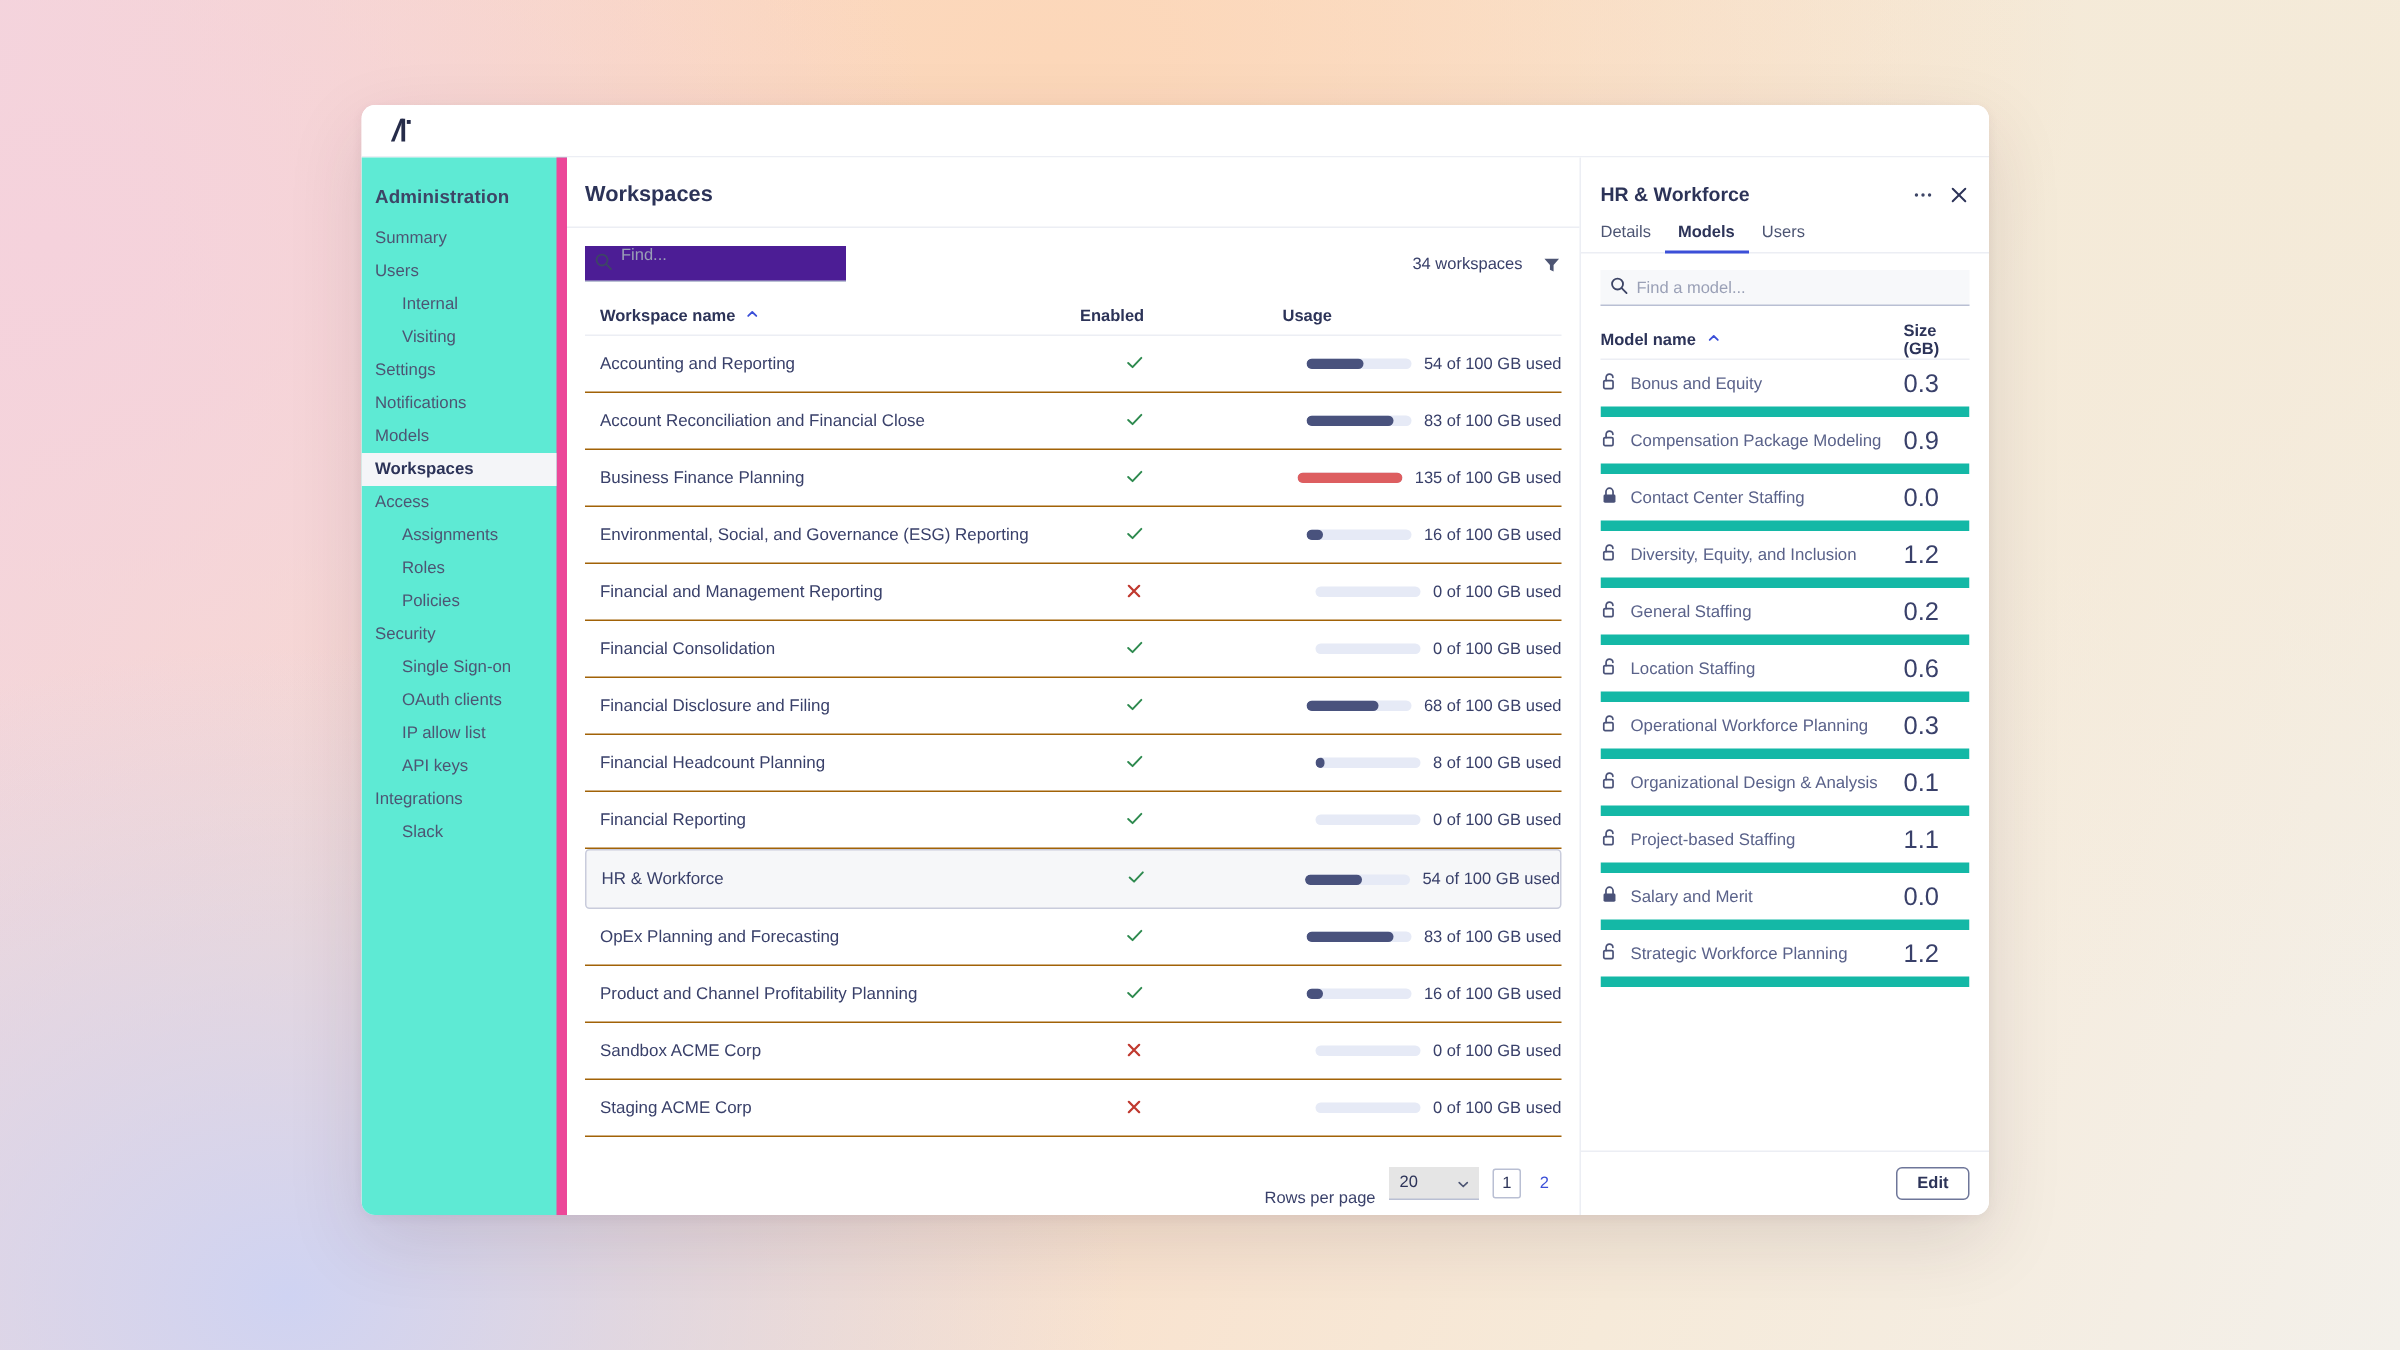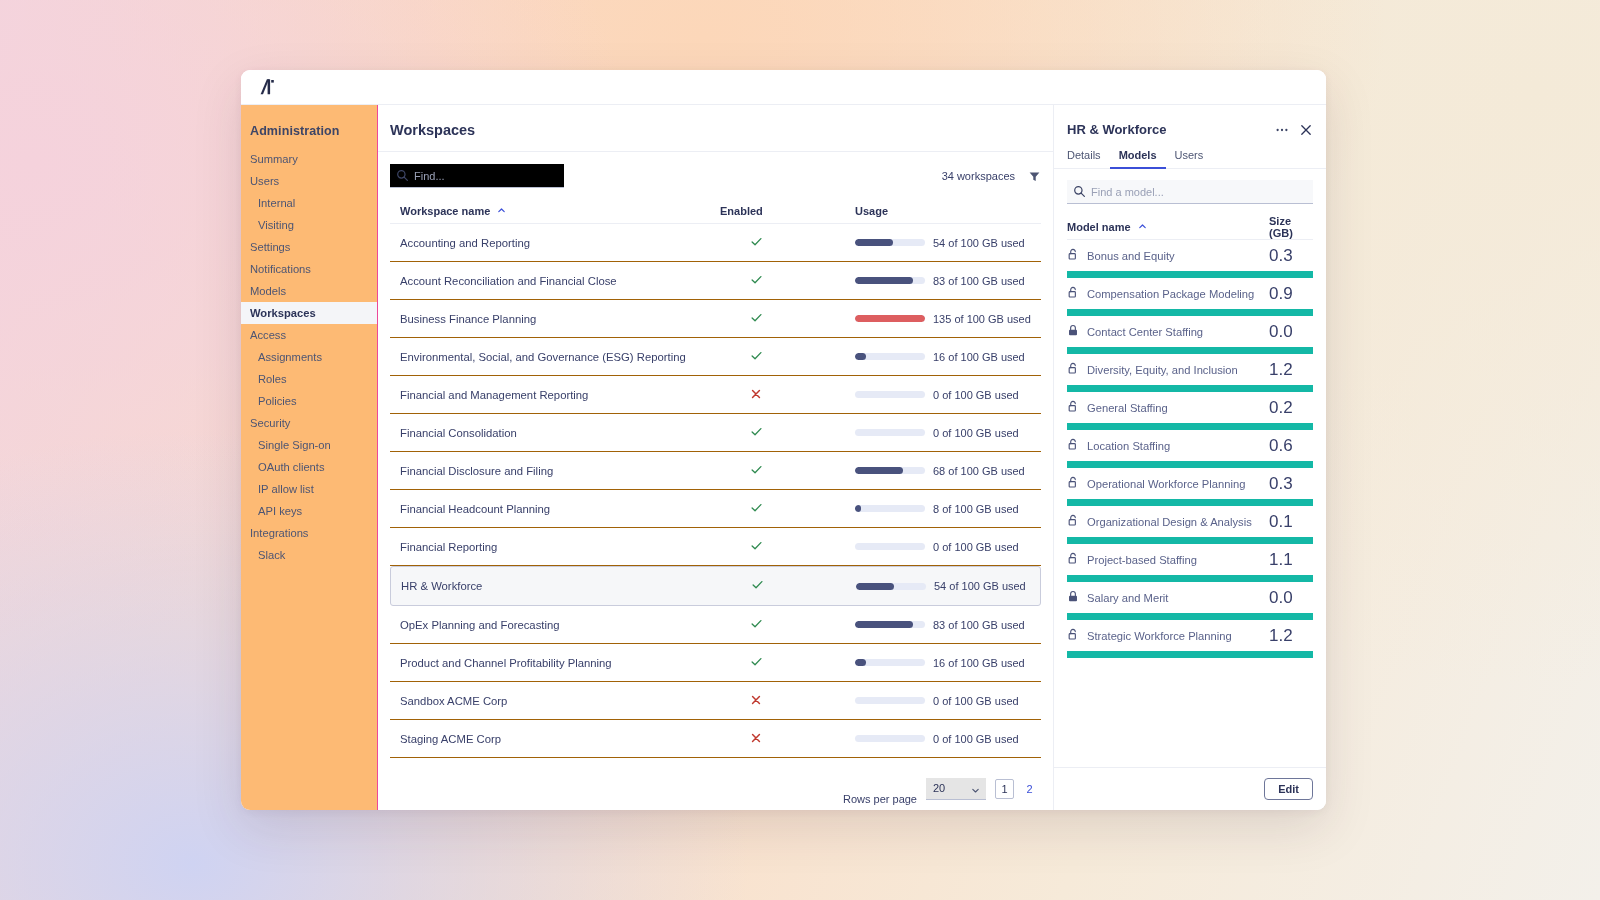--- a/index.html
+++ b/index.html
@@ -46,41 +46,41 @@
     padding-left: 17px;
     background: #fff;
   }
   .logo { width: 20px; height: 20px; display: block; }
 
   .body-row { flex: 1 1 auto; display: flex; min-height: 0; }
 
   
   .sidebar {
     flex: 0 0 137px;
-    border-right: 1px solid #ec4899;
+    border-right: 7px solid #ec4899;
     padding-top: 19px;
-    background: #fdba74;
+    background: #5eead4;
   }
   .side-title {
     font-size: 12.5px;
     font-weight: 700;
     color: #3d4566;
     padding: 0 0 10px 9px;
     letter-spacing: .1px;
   }
   .side-item {
     font-size: 11.2px;
     color: #4d5573;
     height: 22px;
     line-height: 22px;
     padding-left: 9px;
     cursor: pointer;
     white-space: nowrap;
   }
-  .side-item.sub { padding-left: 17px; }
+  .side-item.sub { padding-left: 27px; }
   .side-item.active {
     background: #f4f5f8;
     color: #2c3358;
     font-weight: 600;
   }
 
   
   .center {
     flex: 1 1 auto;
     display: flex;
@@ -103,24 +103,23 @@
 
   .toolbar {
     display: flex;
     align-items: center;
     padding: 12px 12px 10px 12px;
   }
   .search {
     position: relative;
     width: 174px;
     height: 24px;
-    background: #000000;
+    background: #4c1d95;
     border-bottom: 1.6px solid #b9bfd3;
     display: flex;
-    align-items: center;
     padding-left: 24px;
   }
   .search .mag { position: absolute; left: 6px; top: 4px; }
   .search-text { font-size: 11px; color: #9aa0b6; }
 
   .spacer { flex: 1 1 auto; }
   .count {
     font-size: 11px;
     color: #39406a;
     margin-right: 13px;
@@ -173,20 +172,21 @@
     flex: 0 0 135px;
     display: flex;
     align-items: center;
     padding-left: 30px;
   }
   .cell-usage {
     flex: 1 1 auto;
     display: flex;
     align-items: center;
     gap: 8px;
+    justify-content: flex-end;
   }
   .bar-track {
     width: 70px;
     height: 7px;
     border-radius: 4px;
     background: #e6eaf6;
     overflow: hidden;
     flex: 0 0 70px;
   }
   .bar-fill { height: 100%; border-radius: 4px; }

